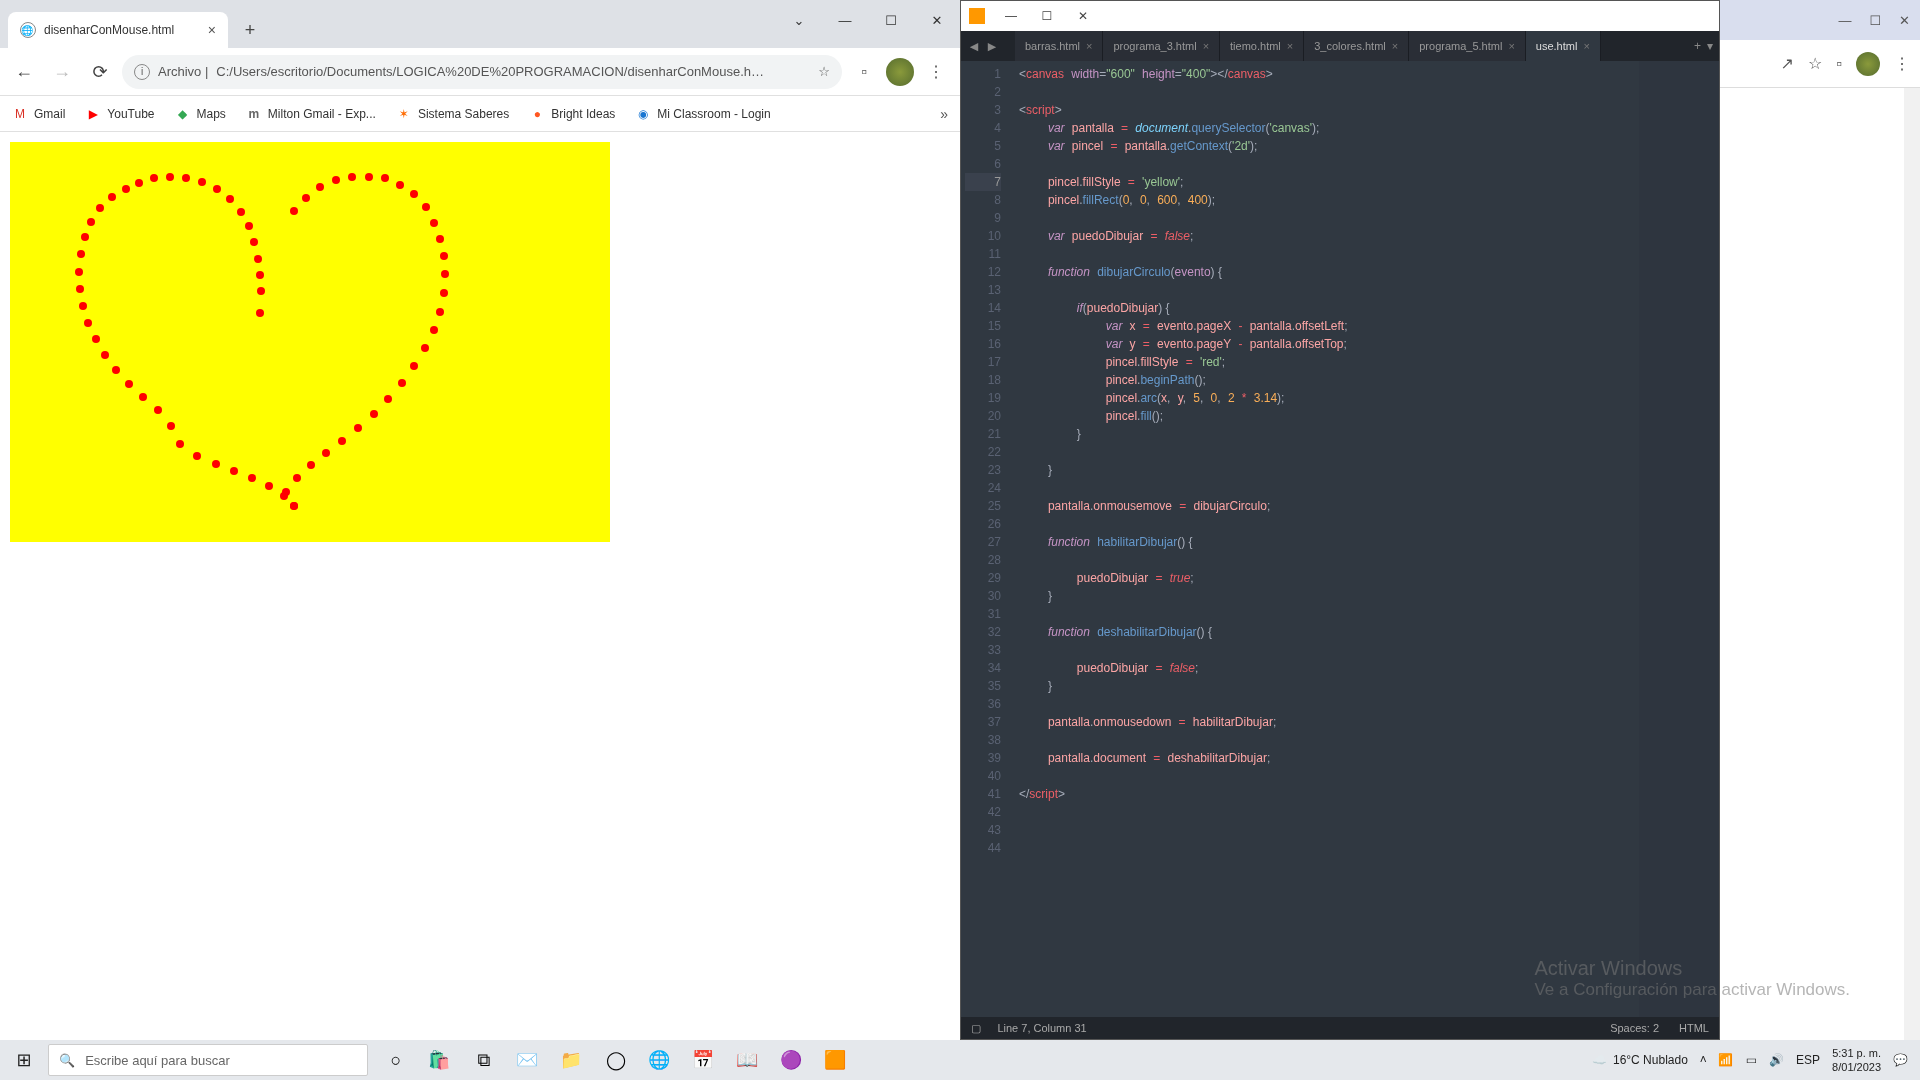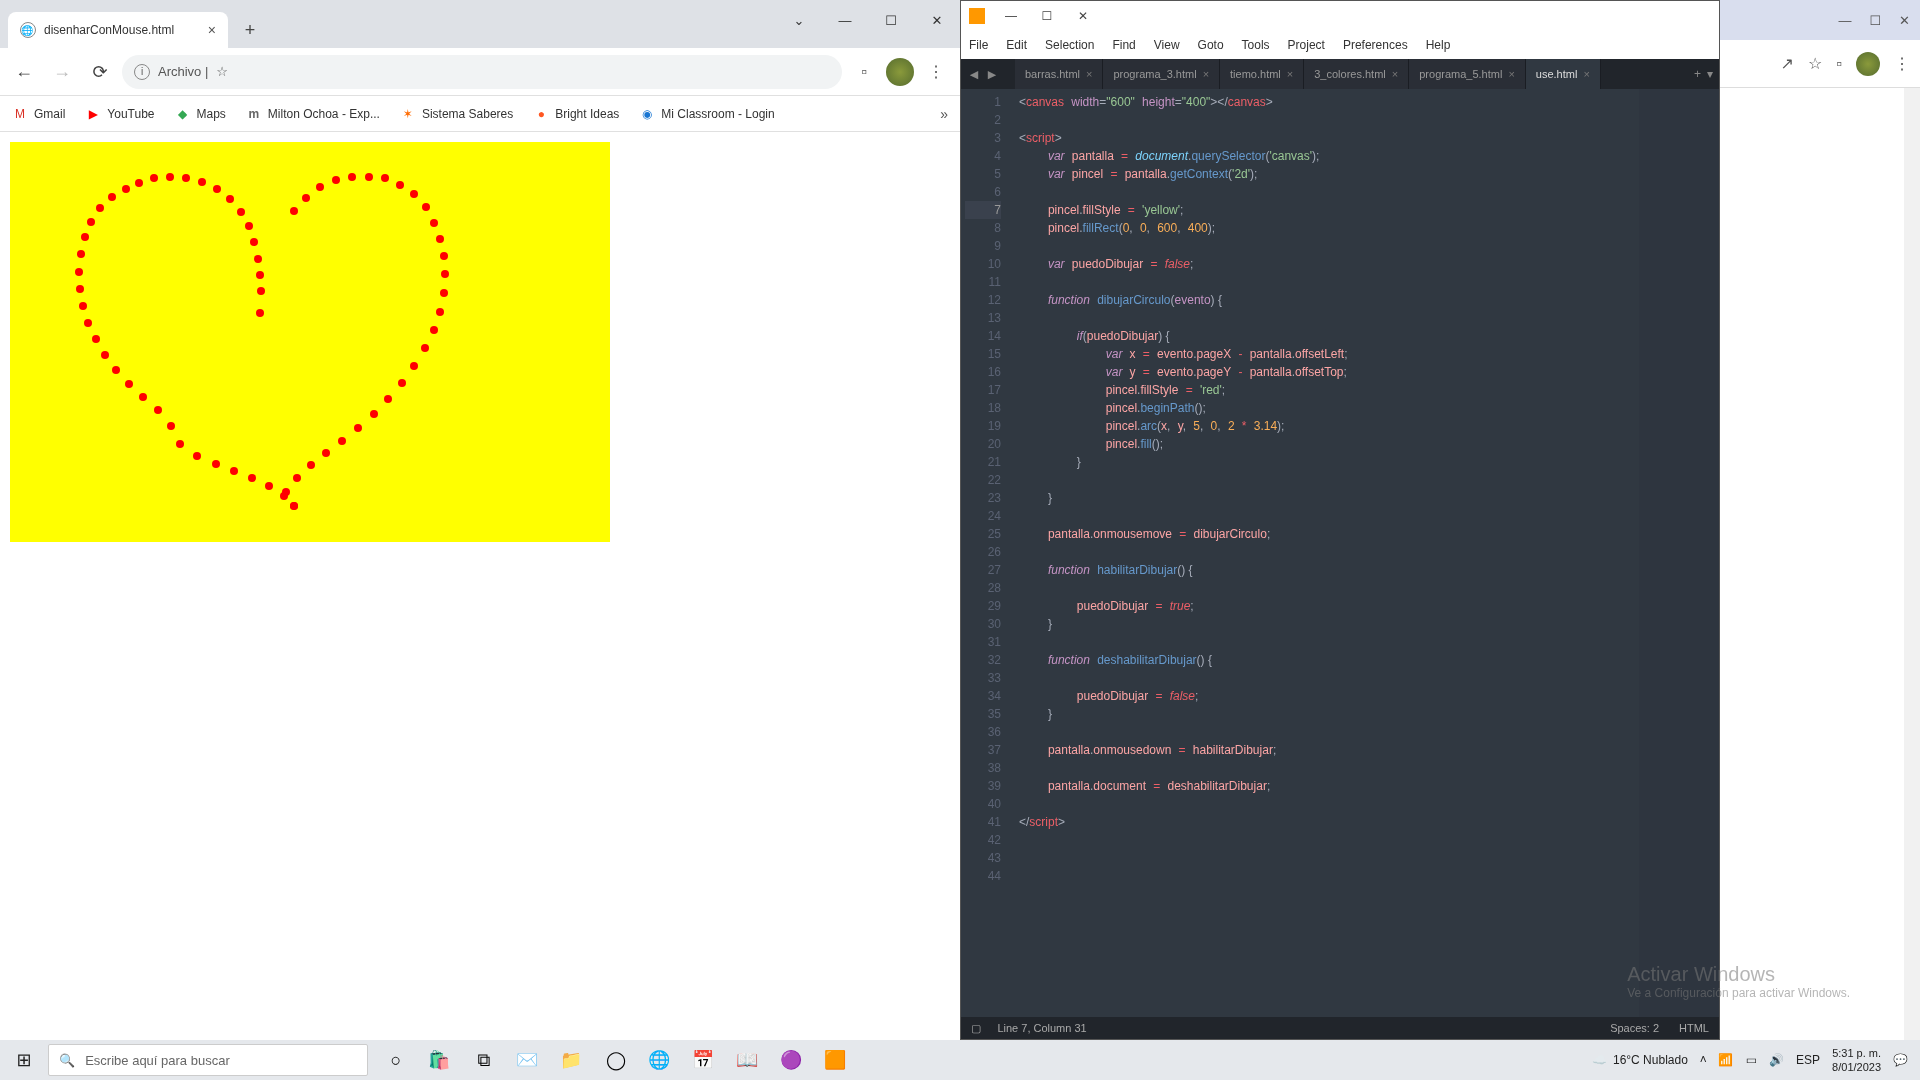--- a/index.html
+++ b/index.html
@@ -67,21 +67,21 @@
 
 .right-partial{position:absolute;left:1720px;top:0;width:200px;height:1040px;background:#d4d0c8;}
 .right-partial .rp-title{height:40px;background:#d9deee;display:flex;align-items:center;justify-content:flex-end;padding:0 10px;gap:18px;color:#555;font-size:13px;}
 .right-partial .rp-toolbar{height:48px;background:#fff;border-bottom:1px solid #ddd;display:flex;align-items:center;justify-content:flex-end;padding:0 10px;gap:14px;color:#555;font-size:16px;}
 .right-partial .rp-body{background:#fff;height:calc(100% - 88px);position:relative;}
 .right-partial .rp-scroll{position:absolute;right:0;top:0;bottom:0;width:16px;background:#f1f1f1;}
 
 
 .win-watermark{position:absolute;right:70px;bottom:80px;text-align:left;color:rgba(120,120,120,0.55);z-index:50;pointer-events:none;}
 .win-watermark .wm-title{font-size:20px;}
-.win-watermark .wm-sub{font-size:12px;}
+.win-watermark .wm-sub{font-size:17px;}
 
 
 .taskbar{position:absolute;left:0;bottom:0;width:100%;height:40px;background:#e5e8ec;display:flex;align-items:center;padding:0;}
 .start-btn{width:48px;height:40px;display:flex;align-items:center;justify-content:center;font-size:18px;color:#222;cursor:pointer;}
 .search-box{width:320px;height:32px;background:#fff;border:1px solid #ccc;border-radius:2px;display:flex;align-items:center;padding:0 10px;gap:10px;font-size:13px;color:#666;margin-right:6px;}
 .task-icons{display:flex;align-items:center;height:40px;}
 .task-icons .ti{width:44px;height:40px;display:flex;align-items:center;justify-content:center;font-size:18px;cursor:pointer;}
 .taskbar .spacer{flex:1;}
 .systray{display:flex;align-items:center;gap:12px;padding:0 12px;font-size:12px;color:#222;}
 .systray .weather{display:flex;align-items:center;gap:6px;}
@@ -107,20 +107,21 @@
     </div>
   </div>
 
   <div class="chrome-toolbar">
     <div class="nav-btn">←</div>
     <div class="nav-btn disabled">→</div>
     <div class="nav-btn">⟳</div>
     <div class="omnibox">
       <span class="info-icon">i</span>
       <span>Archivo |</span>
+      <span class="url">C:/Users/escritorio/Documents/LOGICA%20DE%20PROGRAMACION/disenharConMouse.h…</span>
       <span>☆</span>
     </div>
     <div class="toolbar-icon">▫</div>
     <div class="avatar toolbar-icon"></div>
     <div class="toolbar-icon">⋮</div>
   </div>
 
   <div class="bookmarks-bar" id="bookmarks-bar">
 
     <div class="bookmark-item">
@@ -130,21 +131,21 @@
       <div class="bookmark-item">
         <span class="bm-icon bm-yt">▶</span>
         <span>YouTube</span>
       </div>
       <div class="bookmark-item">
         <span class="bm-icon bm-maps">◆</span>
         <span>Maps</span>
       </div>
       <div class="bookmark-item">
         <span class="bm-icon bm-m">m</span>
-        <span>Milton Ochoa - Exp...</span>
+        <span>Milton Gmail - Exp...</span>
       </div>
       <div class="bookmark-item">
         <span class="bm-icon bm-ss">✶</span>
         <span>Sistema Saberes</span>
       </div>
       <div class="bookmark-item">
         <span class="bm-icon bm-bi">●</span>
         <span>Bright Ideas</span>
       </div>
       <div class="bookmark-item">
@@ -230,32 +231,20 @@
 
 <div class="sublime-window">
   <div class="sublime-titlebar">
     <div class="st-icon"></div>
     <div class="sublime-win-ctrls">
       <div>—</div>
       <div>☐</div>
       <div>✕</div>
     </div>
   </div>
-  <div class="sublime-menubar" id="sublime-menubar">
-      <span>File</span>
-      <span>Edit</span>
-      <span>Selection</span>
-      <span>Find</span>
-      <span>View</span>
-      <span>Goto</span>
-      <span>Tools</span>
-      <span>Project</span>
-      <span>Preferences</span>
-      <span>Help</span>
-    </div>
   <div class="sublime-tabstrip">
     <div class="st-navarrows">
         <div>◀</div>
         <div>▶</div>
       </div>
     <div style="width:10px"></div>
     <div id="sublime-tabs" style="display:flex;align-items:flex-end;">
         <div class="st-tab">
           <span>barras.html</span>
           <span class="tab-close">×</span>

